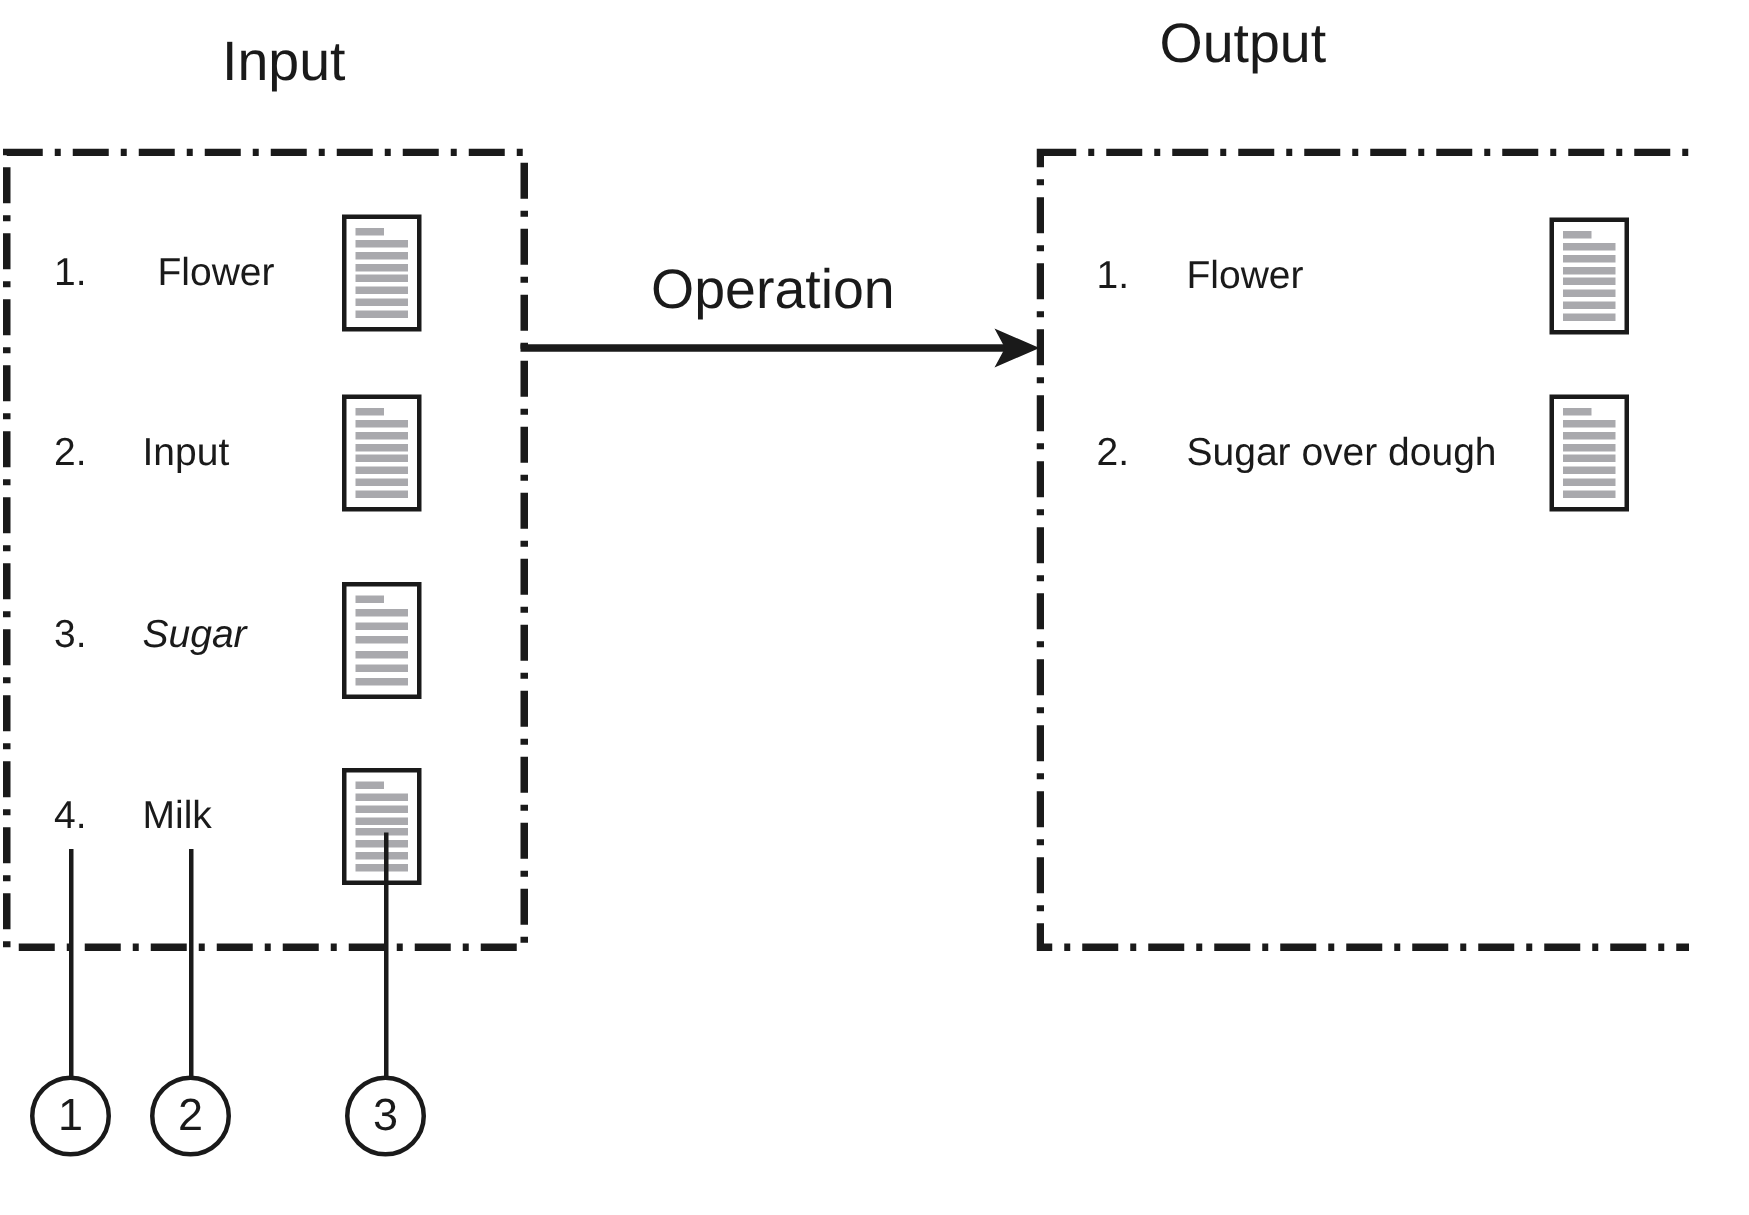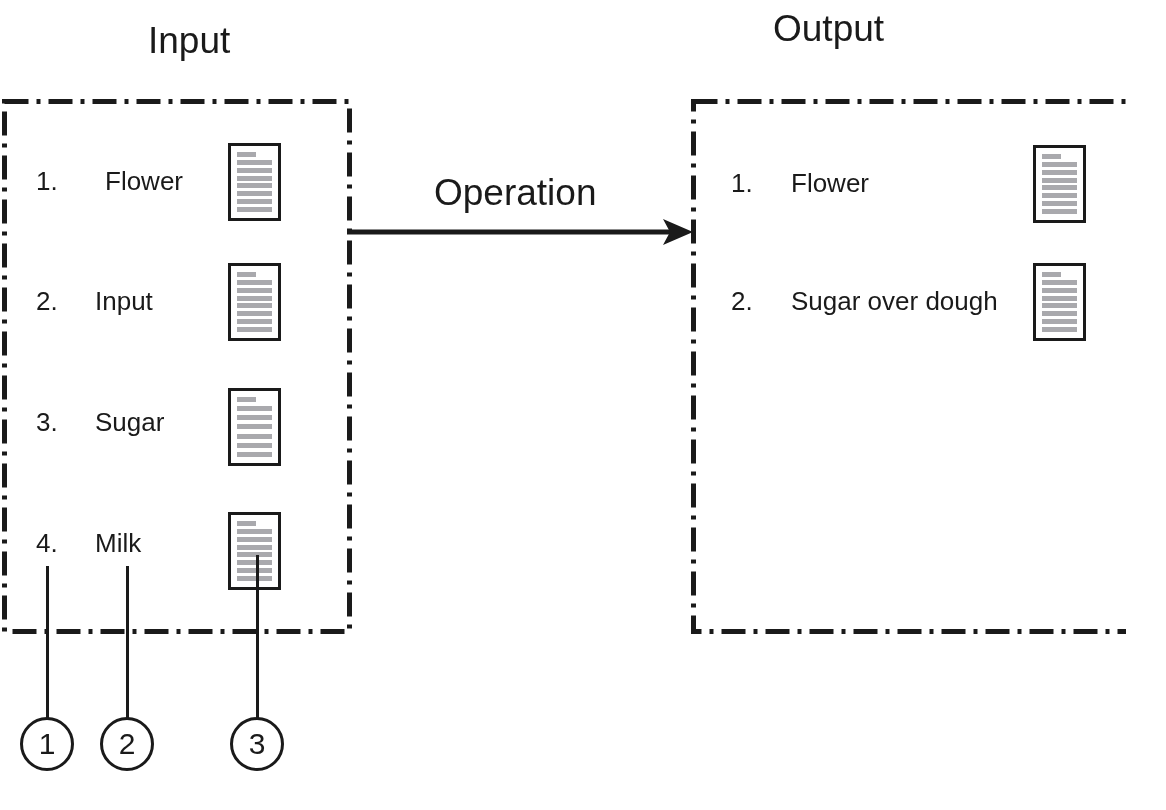--- a/index.html
+++ b/index.html
@@ -130,21 +130,21 @@
     <div class="doc-line"></div>
     <div class="doc-line"></div>
     <div class="doc-line"></div>
     <div class="doc-line"></div>
     <div class="doc-line"></div>
     <div class="doc-line"></div>
     <div class="doc-line"></div>
   </div>
 
   <div class="abs row-num" style="left:36px; top:409px;">3.</div>
-  <div class="abs row-label" style="left:95px; top:409px;">Sugar</div>
+  <div class="abs row-label" style="left:95px; top:409px;font-style:italic;">Sugar</div>
   <div class="abs doc-icon" style="left:228px; top:388px; width:53px; height:78px;">
     <div class="doc-line short"></div>
     <div class="doc-line"></div>
     <div class="doc-line"></div>
     <div class="doc-line"></div>
     <div class="doc-line"></div>
     <div class="doc-line"></div>
     <div class="doc-line"></div>
   </div>
 

